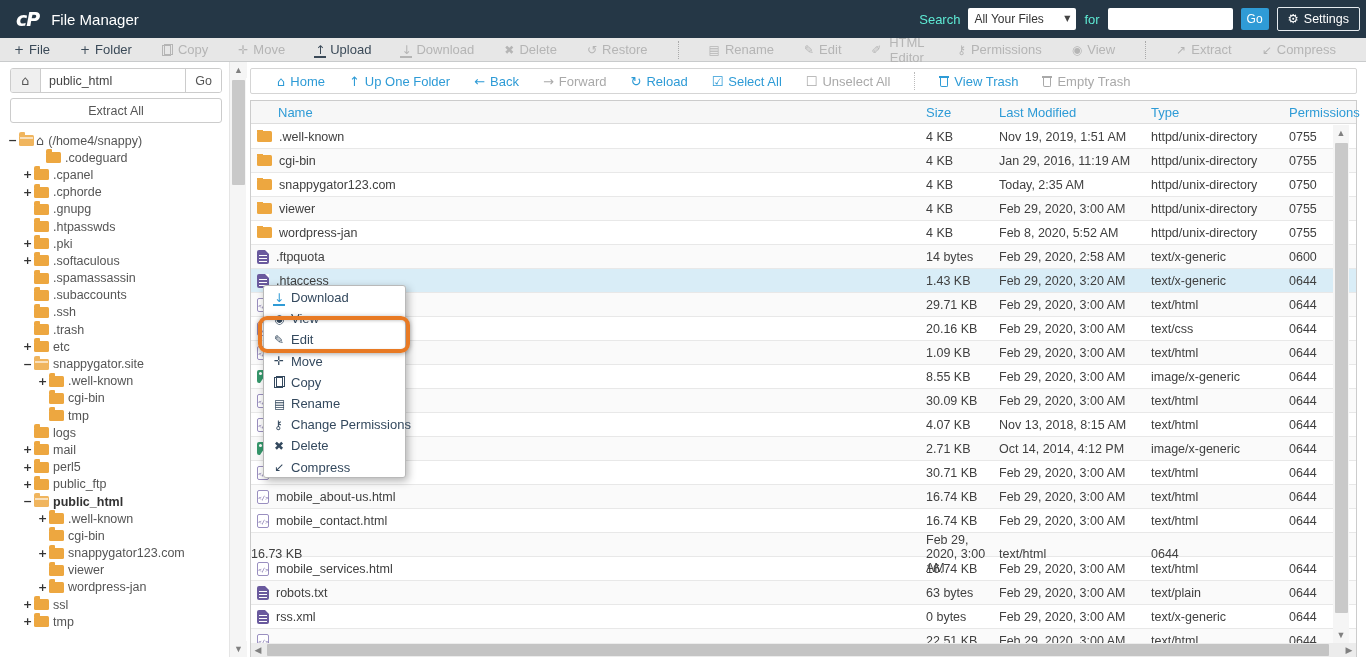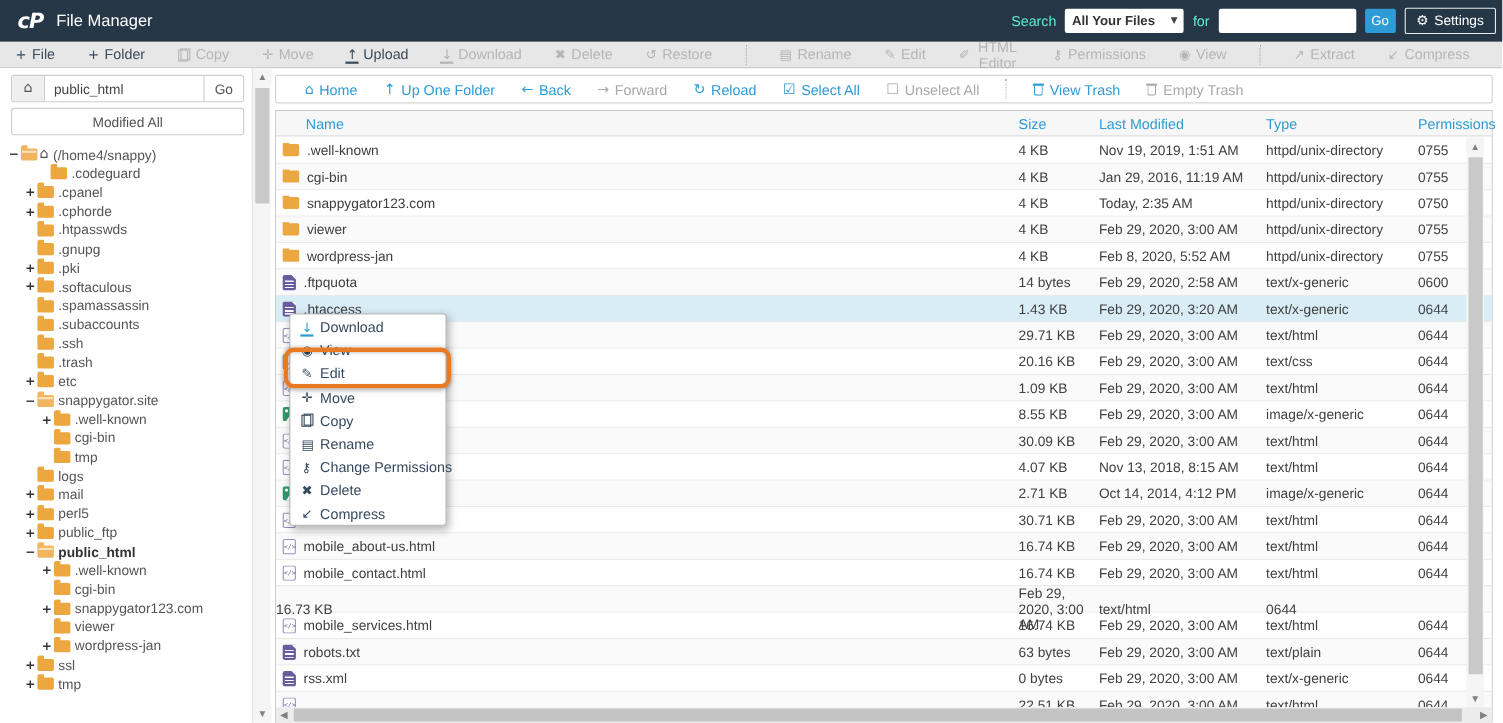--- a/index.html
+++ b/index.html
@@ -37,21 +37,21 @@
   .ic-trash { position:relative; width:10px; height:11px; display:inline-block; flex:0 0 auto; }
   .ic-trash::before { content:''; position:absolute; top:2.5px; left:1px; right:1px; bottom:0; border:1.5px solid currentColor; border-top:none; border-radius:0 0 2px 2px; }
   .ic-trash::after { content:''; position:absolute; top:0.5px; left:0; width:10px; height:1.5px; background:currentColor; }
 
   
   .topbar { position:absolute; left:0; top:0; width:1366px; height:38px; background:#253746; display:flex; align-items:center; }
   .logo { font-family:"DejaVu Sans", sans-serif; font-style:italic; font-weight:bold; font-size:19px; color:#fff; margin-left:16px; letter-spacing:-1px; }
   .apptitle { color:#fff; font-size:15px; margin-left:12px; }
   .topbar .right { margin-left:auto; display:flex; align-items:center; gap:8px; padding-right:6px; }
   .searchlabel, .forlabel { color:#5eead4; font-size:13px; }
-  .scope { width:108px; height:22px; background:#fff; border-radius:2px; display:flex; align-items:center; font-size:12px; color:#333; padding:0 6px;font-weight:bold; }
+  .scope { width:108px; height:22px; background:#fff; border-radius:2px; display:flex; align-items:center; font-size:12px; color:#333; padding:0 6px; }
   .scope .caret { margin-left:auto; font-size:8px; color:#444; }
   .searchbox { width:125px; height:22px; border:none; border-radius:2px; background:#fff; padding:0 6px; font-size:12px; }
   .gobtn-top { width:28px; height:22px; background:#2f9bd6; color:#fff; border:none; border-radius:2px; font-size:12px; cursor:pointer; }
   .settingsbtn { height:24px; background:transparent; border:1px solid #e6ebef; border-radius:2px; color:#fff; font-size:12.5px; padding:0 10px; display:flex; align-items:center; gap:5px; cursor:pointer; }
 
   
   .toolbar { position:absolute; left:0; top:38px; width:1366px; height:24px; background:#e7e7e7; border-bottom:1px solid #c9cbcc; display:flex; align-items:center; padding-left:14px; }
   .tb { display:flex; align-items:center; gap:5px; background:none; border:none; font-size:13px; color:#3b4a58; margin-right:30px; cursor:pointer; font-family:inherit; }
   .tb .gl { font-size:12px; }
   .tb.disabled { color:#b5b5b5; cursor:default; }
@@ -199,21 +199,21 @@
     </div>
 
   <div class="sidebar">
     <div class="pathgroup">
       <span class="addon">
           <span class="gl">⌂</span>
         </span>
       <input type="text" value="public_html" style="">
       <span class="goaddon">Go</span>
     </div>
-    <button class="collapsebtn">Modified All</button>
+    <button class="collapsebtn">Extract All</button>
     <ul class="tree" id="tree">
         <li class="" style="padding-left: 8px;">
           <span class="exp">−</span>
           <span class="ic-folder open"></span>
           <span class="gl home-gl">⌂</span>
           <span class="lbl">(/home4/snappy)</span>
         </li>
         <li class="" style="padding-left: 35px;">
           <span class="exp"></span>
           <span class="ic-folder"></span>
@@ -225,26 +225,26 @@
           <span class="lbl">.cpanel</span>
         </li>
         <li class="" style="padding-left: 23px;">
           <span class="exp">+</span>
           <span class="ic-folder"></span>
           <span class="lbl">.cphorde</span>
         </li>
         <li class="" style="padding-left: 23px;">
           <span class="exp"></span>
           <span class="ic-folder"></span>
+          <span class="lbl">.gnupg</span>
+        </li>
+        <li class="" style="padding-left: 23px;">
+          <span class="exp"></span>
+          <span class="ic-folder"></span>
           <span class="lbl">.htpasswds</span>
-        </li>
-        <li class="" style="padding-left: 23px;">
-          <span class="exp"></span>
-          <span class="ic-folder"></span>
-          <span class="lbl">.gnupg</span>
         </li>
         <li class="" style="padding-left: 23px;">
           <span class="exp">+</span>
           <span class="ic-folder"></span>
           <span class="lbl">.pki</span>
         </li>
         <li class="" style="padding-left: 23px;">
           <span class="exp">+</span>
           <span class="ic-folder"></span>
           <span class="lbl">.softaculous</span>

